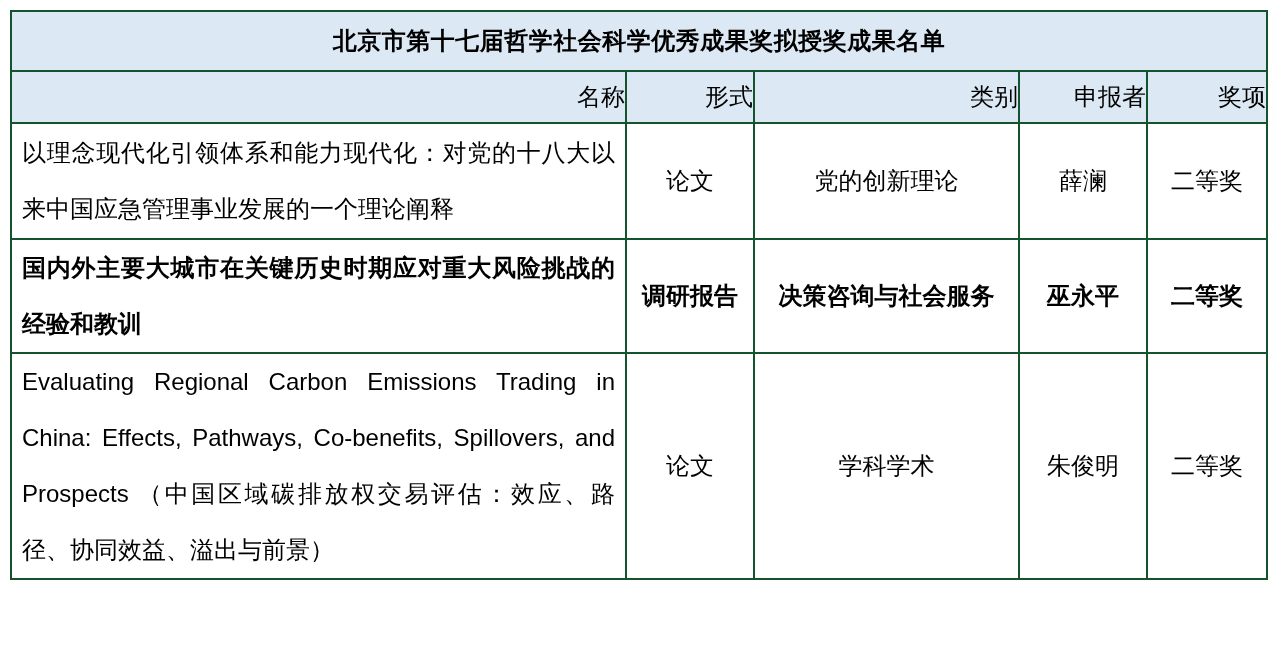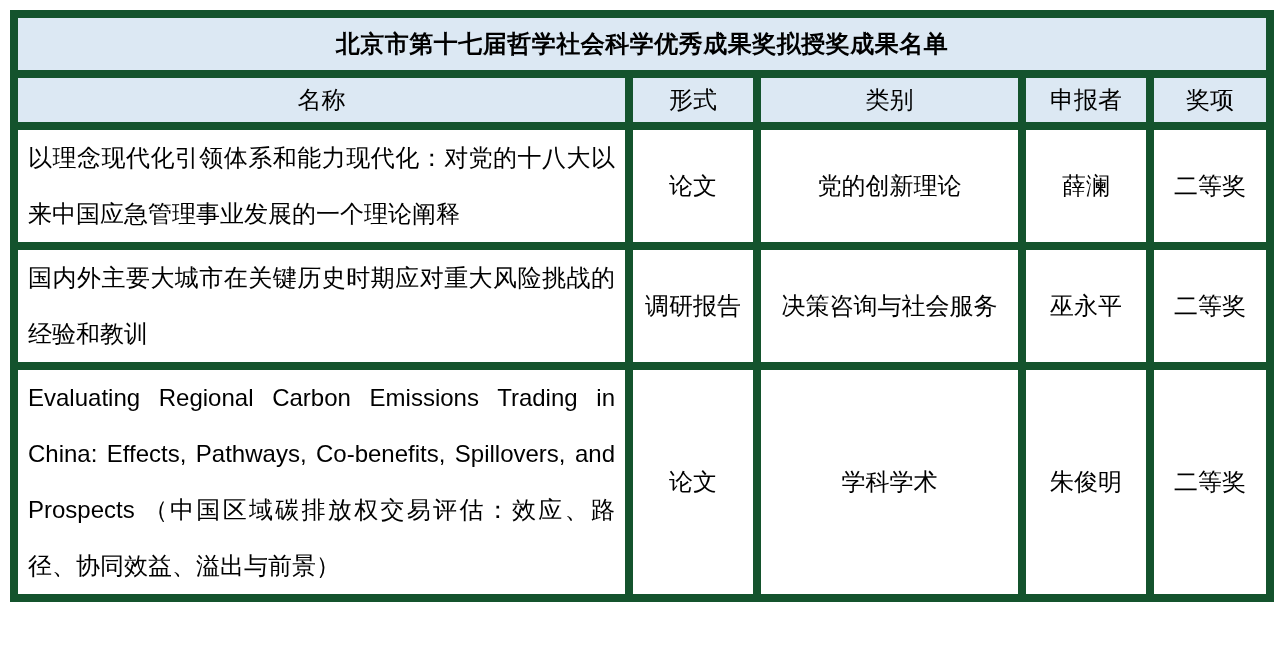--- a/index.html
+++ b/index.html
@@ -17,53 +17,53 @@
     position: absolute;
     left: 10px;
     top: 10px;
     width: 1256px;
     table-layout: fixed;
     border-collapse: collapse;
   }
 
   table.awards th,
   table.awards td {
-    border: 8px solid #14532d;
+    border: 2px solid #14532d;
     font-size: 24px;
     font-weight: normal;
     vertical-align: middle;
     overflow: hidden;
   }
 
   
   tr.title-row td {
     height: 60px;
     background: #dce8f3;
     text-align: center;
     font-weight: bold;
     font-size: 24px;
     letter-spacing: 0.5px;
   }
   tr.header-row th {
     height: 52px;
     background: #dce8f3;
-    text-align: center;
+    text-align: right;
   }
 
   
   td.cell-name {
     text-align: justify;
     padding: 0 10px;
     line-height: 56px;
   }
   td.cell-center { text-align: center; line-height: 30px; }
 
   tr.row-1 td { height: 73px; }
   tr.row-2 td { height: 116px; margin-top: 7px; }
-  tr.row-3 td { height: 105px; }
+  tr.row-3 td { height: 105px; font-weight: bold; }
   tr.row-4 td { height: 224px; }
 </style>
 </head>
 <body>
 
 <table class="awards">
   <colgroup>
     <col style="width:615px">
     <col style="width:128px">
     <col style="width:265px">

